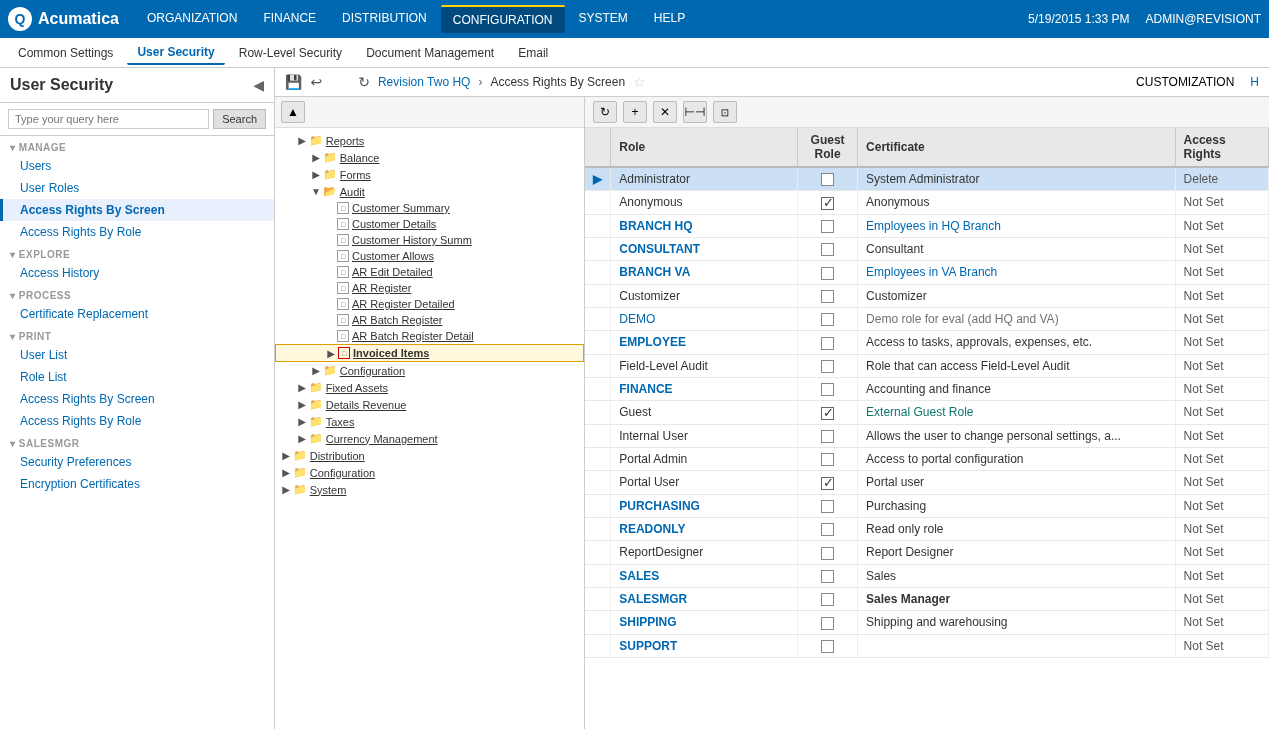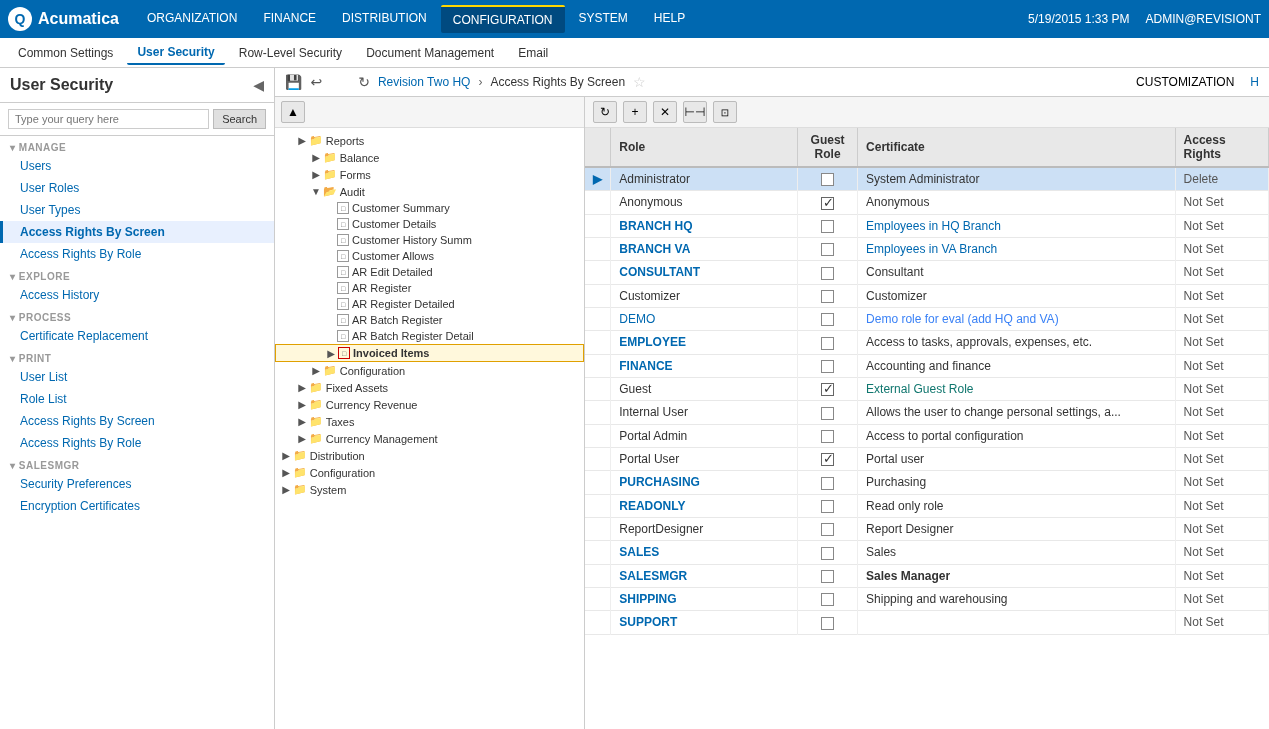--- a/index.html
+++ b/index.html
@@ -189,21 +189,21 @@
       align-items: center;
       padding: 2px 4px;
       cursor: pointer;
       font-size: 12px;
       color: #333;
       white-space: nowrap;
     }
     .tree-item.selected { background: #cce0f5; }
     .tree-expand { width: 14px; text-align: center; color: #555; font-size: 10px; cursor: pointer; }
     .folder-icon { color: #f0a030; margin-right: 3px; font-size: 11px; }
-    .tree-label { font-size: 11px; }
+    .tree-label { font-size: 11px; text-decoration: underline; }
 
     
     .right-panel {
       flex: 1;
       display: flex;
       flex-direction: column;
       overflow: hidden;
       background: white;
     }
     .right-toolbar {
@@ -298,21 +298,20 @@
     </div>
     <div class="sidebar-search">
       <input type="text" style="flex: 1 1 0%; padding: 3px 6px; border: 1px solid rgb(204, 204, 204); font-size: 11px; color: rgb(153, 153, 153); outline: none;" placeholder="Type your query here">
       <button>Search</button>
     </div>
     <div class="sidebar-nav">
 
       <div class="sidebar-section-label">▾ MANAGE</div>
       <div class="sidebar-item">Users</div>
       <div class="sidebar-item">User Roles</div>
-      <div class="sidebar-item">User Types</div>
       <div class="sidebar-item active">Access Rights By Screen</div>
       <div class="sidebar-item">Access Rights By Role</div>
 
       <div class="sidebar-section-label">▾ EXPLORE</div>
       <div class="sidebar-item">Access History</div>
 
       <div class="sidebar-section-label">▾ PROCESS</div>
       <div class="sidebar-item">Certificate Replacement</div>
 
       <div class="sidebar-section-label">▾ PRINT</div>
@@ -428,21 +427,21 @@
             <span class="tree-label">Configuration</span>
           </div>
           <div class="tree-item indent1">
             <span class="tree-expand">▶</span>
             <span class="folder-icon">📁</span>
             <span class="tree-label">Fixed Assets</span>
           </div>
           <div class="tree-item indent1">
             <span class="tree-expand">▶</span>
             <span class="folder-icon">📁</span>
-            <span class="tree-label">Currency Revenue</span>
+            <span class="tree-label">Details Revenue</span>
           </div>
           <div class="tree-item indent1">
             <span class="tree-expand">▶</span>
             <span class="folder-icon">📁</span>
             <span class="tree-label">Taxes</span>
           </div>
           <div class="tree-item indent1">
             <span class="tree-expand">▶</span>
             <span class="folder-icon">📁</span>
             <span class="tree-label">Currency Management</span>
@@ -501,51 +500,58 @@
   </tr>
                 <tr>
     <td style="text-align:center;color:#0068b0;font-weight:bold;width:18px;"></td>
     <td style="color:#0068b0;font-weight:bold;">BRANCH HQ</td>
     <td style="text-align:center;"><span style="display:inline-block;width:13px;height:13px;border:1px solid #888;background:white;vertical-align:middle;"></span></td>
     <td style="color:#0068b0;">Employees in HQ Branch</td>
     <td style="color:#555;">Not Set</td>
   </tr>
                 <tr>
     <td style="text-align:center;color:#0068b0;font-weight:bold;width:18px;"></td>
+    <td style="color:#0068b0;font-weight:bold;">CONSULTANT</td>
+    <td style="text-align:center;"><span style="display:inline-block;width:13px;height:13px;border:1px solid #888;background:white;vertical-align:middle;"></span></td>
+    <td style="color:#333;">Consultant</td>
+    <td style="color:#555;">Not Set</td>
+  </tr>
+                <tr>
+    <td style="text-align:center;color:#0068b0;font-weight:bold;width:18px;"></td>
     <td style="color:#0068b0;font-weight:bold;">BRANCH VA</td>
     <td style="text-align:center;"><span style="display:inline-block;width:13px;height:13px;border:1px solid #888;background:white;vertical-align:middle;"></span></td>
     <td style="color:#0068b0;">Employees in VA Branch</td>
     <td style="color:#555;">Not Set</td>
   </tr>
                 <tr>
     <td style="text-align:center;color:#0068b0;font-weight:bold;width:18px;"></td>
-    <td style="color:#0068b0;font-weight:bold;">CONSULTANT</td>
-    <td style="text-align:center;"><span style="display:inline-block;width:13px;height:13px;border:1px solid #888;background:white;vertical-align:middle;"></span></td>
-    <td style="color:#333;">Consultant</td>
-    <td style="color:#555;">Not Set</td>
-  </tr>
-                <tr>
-    <td style="text-align:center;color:#0068b0;font-weight:bold;width:18px;"></td>
     <td style="color:#333;font-weight:normal;">Customizer</td>
     <td style="text-align:center;"><span style="display:inline-block;width:13px;height:13px;border:1px solid #888;background:white;vertical-align:middle;"></span></td>
     <td style="color:#333;">Customizer</td>
     <td style="color:#555;">Not Set</td>
   </tr>
                 <tr>
     <td style="text-align:center;color:#0068b0;font-weight:bold;width:18px;"></td>
     <td style="color:#0068b0;font-weight:normal;">DEMO</td>
     <td style="text-align:center;"><span style="display:inline-block;width:13px;height:13px;border:1px solid #888;background:white;vertical-align:middle;"></span></td>
-    <td style="color:#3b82f6;">Demo role for eval (add HQ and VA)</td>
+    <td style="color:#737373;">Demo role for eval (add HQ and VA)</td>
     <td style="color:#555;">Not Set</td>
   </tr>
                 <tr>
     <td style="text-align:center;color:#0068b0;font-weight:bold;width:18px;"></td>
     <td style="color:#0068b0;font-weight:bold;">EMPLOYEE</td>
     <td style="text-align:center;"><span style="display:inline-block;width:13px;height:13px;border:1px solid #888;background:white;vertical-align:middle;"></span></td>
     <td style="color:#333;">Access to tasks, approvals, expenses, etc.</td>
+    <td style="color:#555;">Not Set</td>
+  </tr>
+                <tr>
+    <td style="text-align:center;color:#0068b0;font-weight:bold;width:18px;"></td>
+    <td style="color:#333;font-weight:normal;">Field-Level Audit</td>
+    <td style="text-align:center;"><span style="display:inline-block;width:13px;height:13px;border:1px solid #888;background:white;vertical-align:middle;"></span></td>
+    <td style="color:#333;">Role that can access Field-Level Audit</td>
     <td style="color:#555;">Not Set</td>
   </tr>
                 <tr>
     <td style="text-align:center;color:#0068b0;font-weight:bold;width:18px;"></td>
     <td style="color:#0068b0;font-weight:bold;">FINANCE</td>
     <td style="text-align:center;"><span style="display:inline-block;width:13px;height:13px;border:1px solid #888;background:white;vertical-align:middle;"></span></td>
     <td style="color:#333;">Accounting and finance</td>
     <td style="color:#555;">Not Set</td>
   </tr>
                 <tr>

